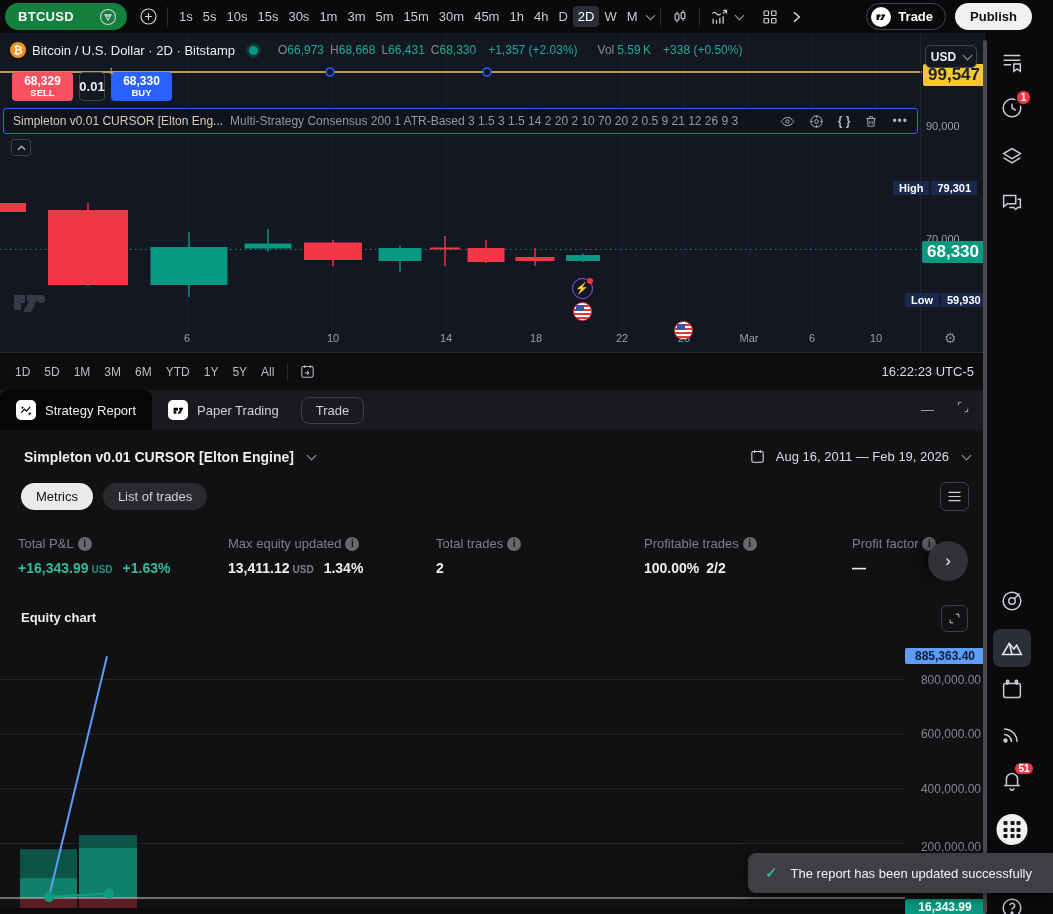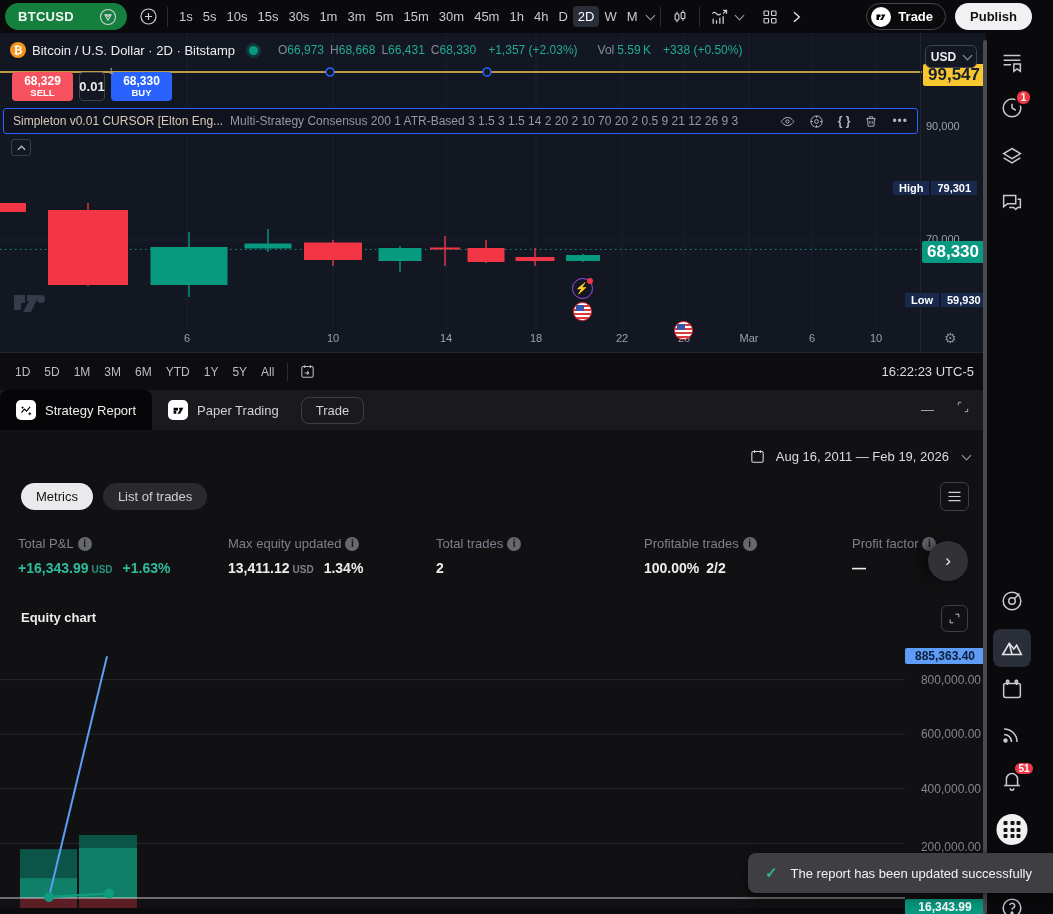--- a/index.html
+++ b/index.html
@@ -386,20 +386,24 @@
       </div>
       <button class="trade-tab">Trade</button>
       <span class="win-ctl" style="right:52px">—</span>
       <span class="win-ctl" style="right:16px;top:10px">
         <svg width="14" height="14" viewBox="0 0 24 24" fill="none" stroke="#b2b5be" stroke-width="1.6">
             <path d="M9 4H4v5M15 20h5v-5"></path>
           </svg>
       </span>
     </div>
 
+    <div class="rpt-title">
+      <span>Simpleton v0.01 CURSOR [Elton Engine]</span>
+      <span class="chev"></span>
+    </div>
 
     <div class="rpt-date">
       <svg width="17" height="17" viewBox="0 0 24 24" fill="none" stroke="#dadce2" stroke-width="1.5">
           <rect x="4" y="5" width="16" height="15" rx="2"></rect>
           <path d="M8 3v4M16 3v4"></path>
         </svg>
       <span>Aug 16, 2011 — Feb 19, 2026</span>
       <span class="chev"></span>
     </div>
 

